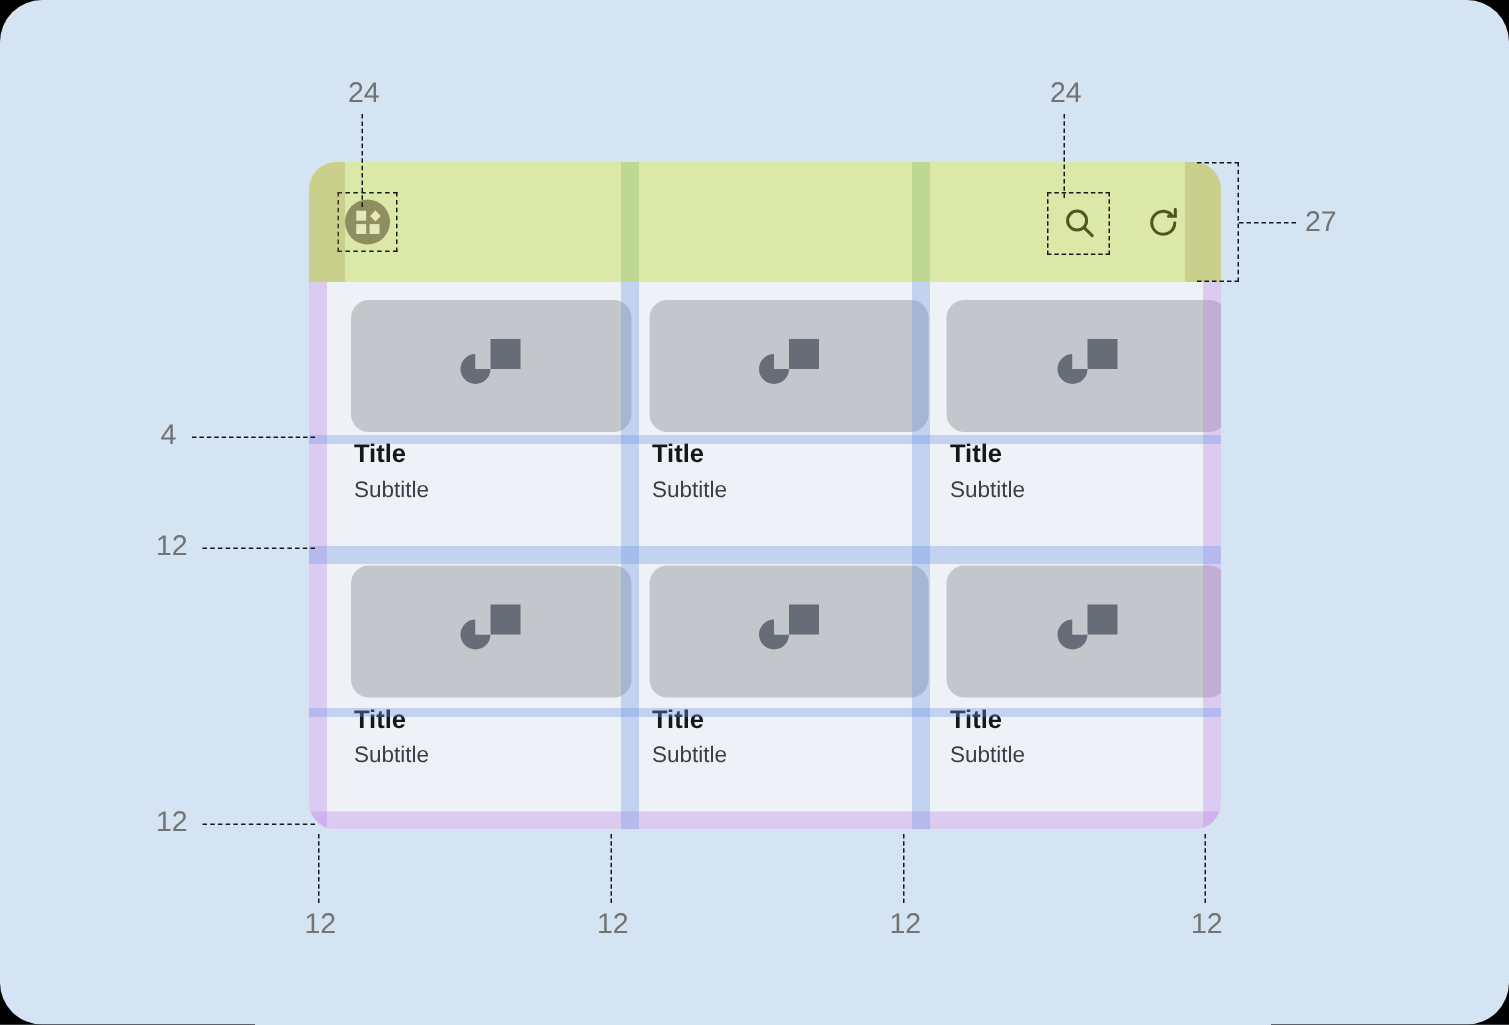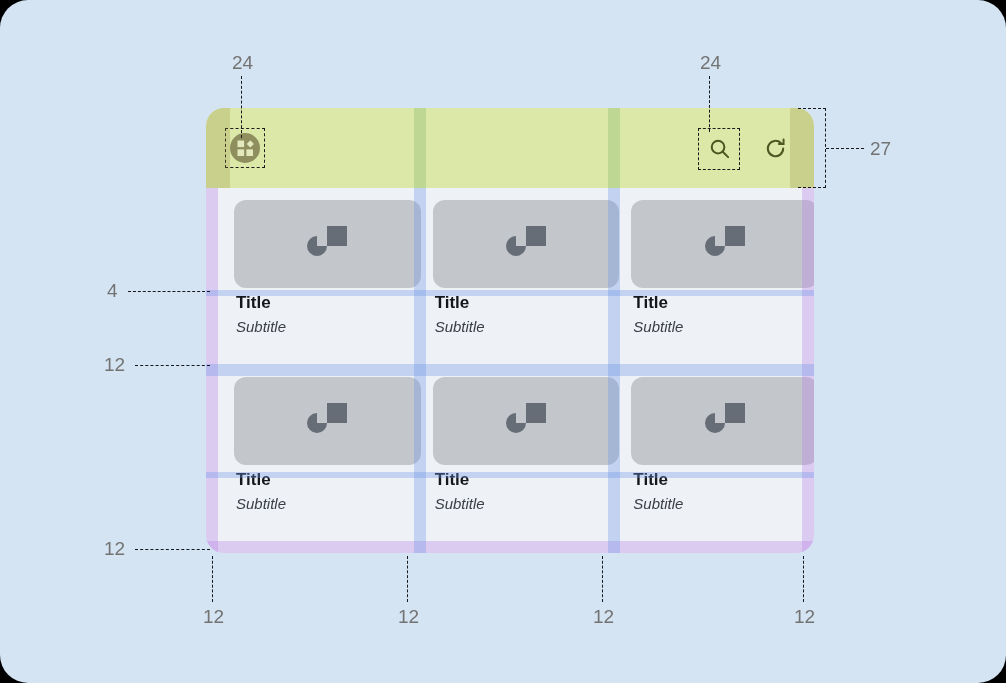--- a/index.html
+++ b/index.html
@@ -95,21 +95,21 @@
     border-radius: 12px;
     display: flex; align-items: center; justify-content: center;
   }
   .card-text { padding: 4px 2px 0 2px; }
   .card-title {
     font-size: 17px; font-weight: 700; color: #15171a;
     line-height: 1.25; margin: 0;
   }
   .card-subtitle {
     font-size: 15px; font-weight: 400; color: #3a3f45;
-    line-height: 1.3; margin: 4px 0 0 0; font-style: italic;
+    line-height: 1.3; margin: 4px 0 0 0;
   }
 
   
   .ov { position: absolute; pointer-events: none; }
   .ov-purple { background: rgba(186,128,232,0.34); }
   .ov-blue   { background: rgba(108,150,232,0.34); }
   .ov-khaki  { background: rgba(150,140,60,0.26); }
   .ov-green  { background: rgba(110,170,90,0.26); }
 
   

